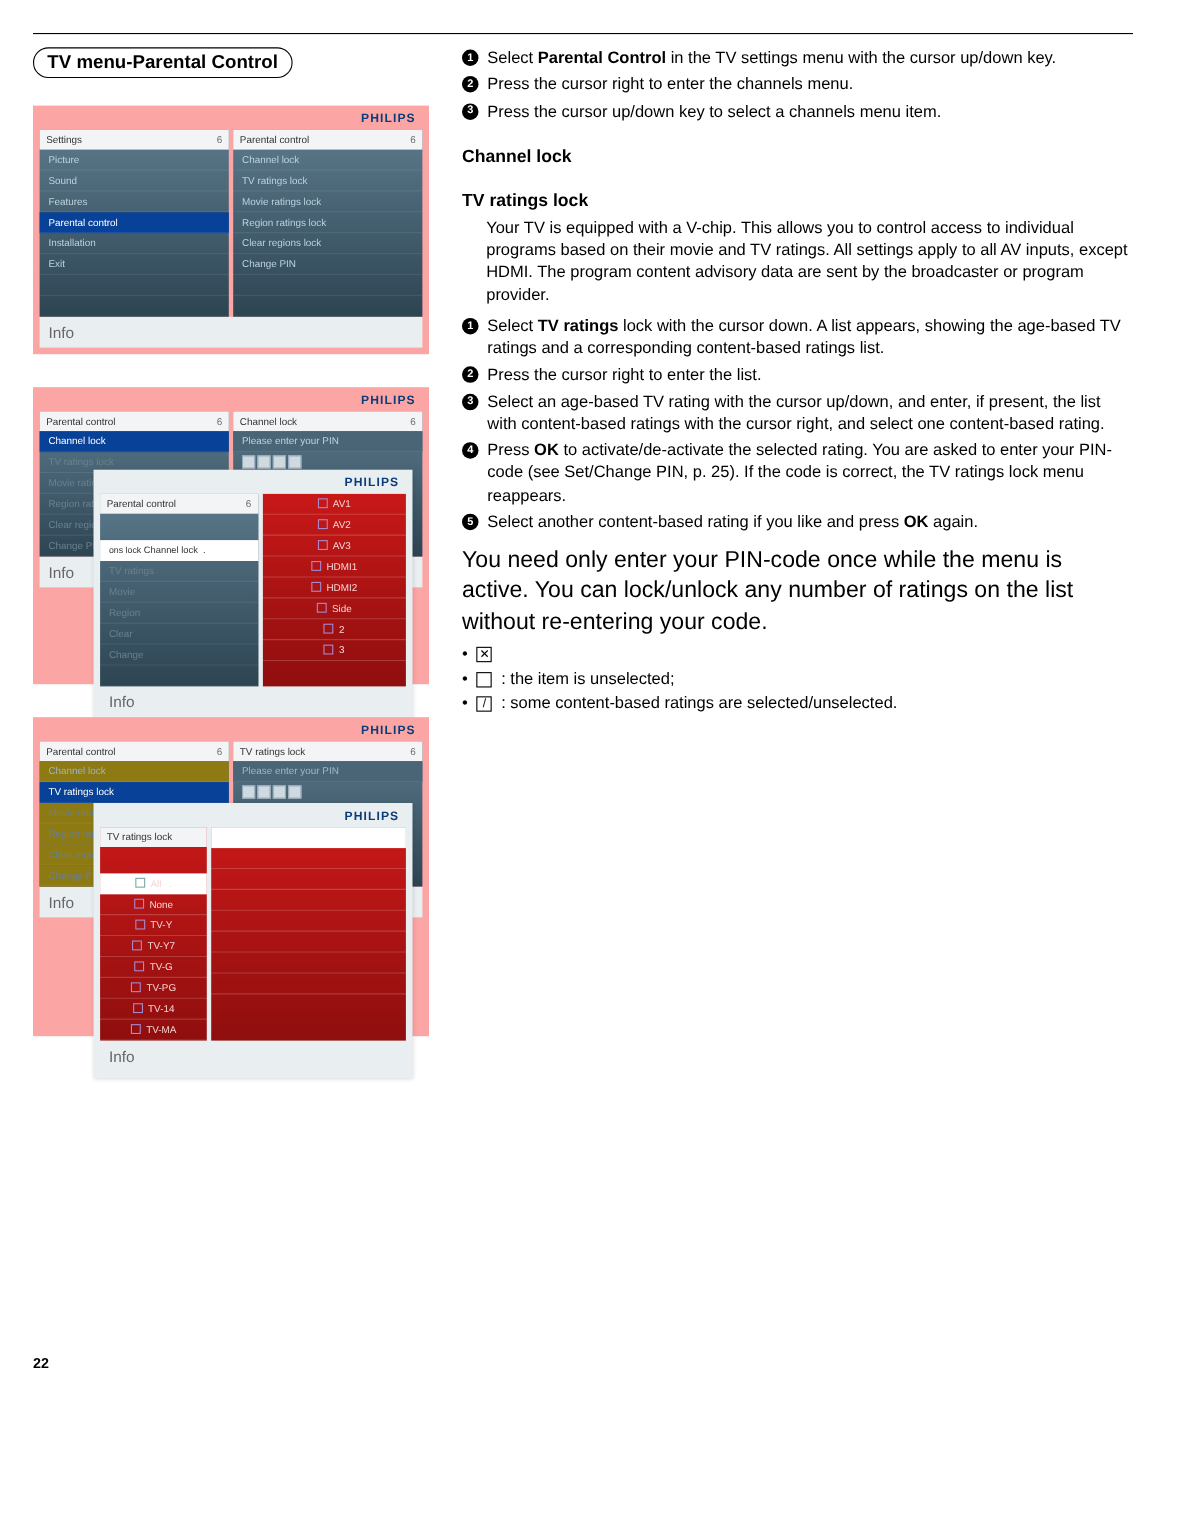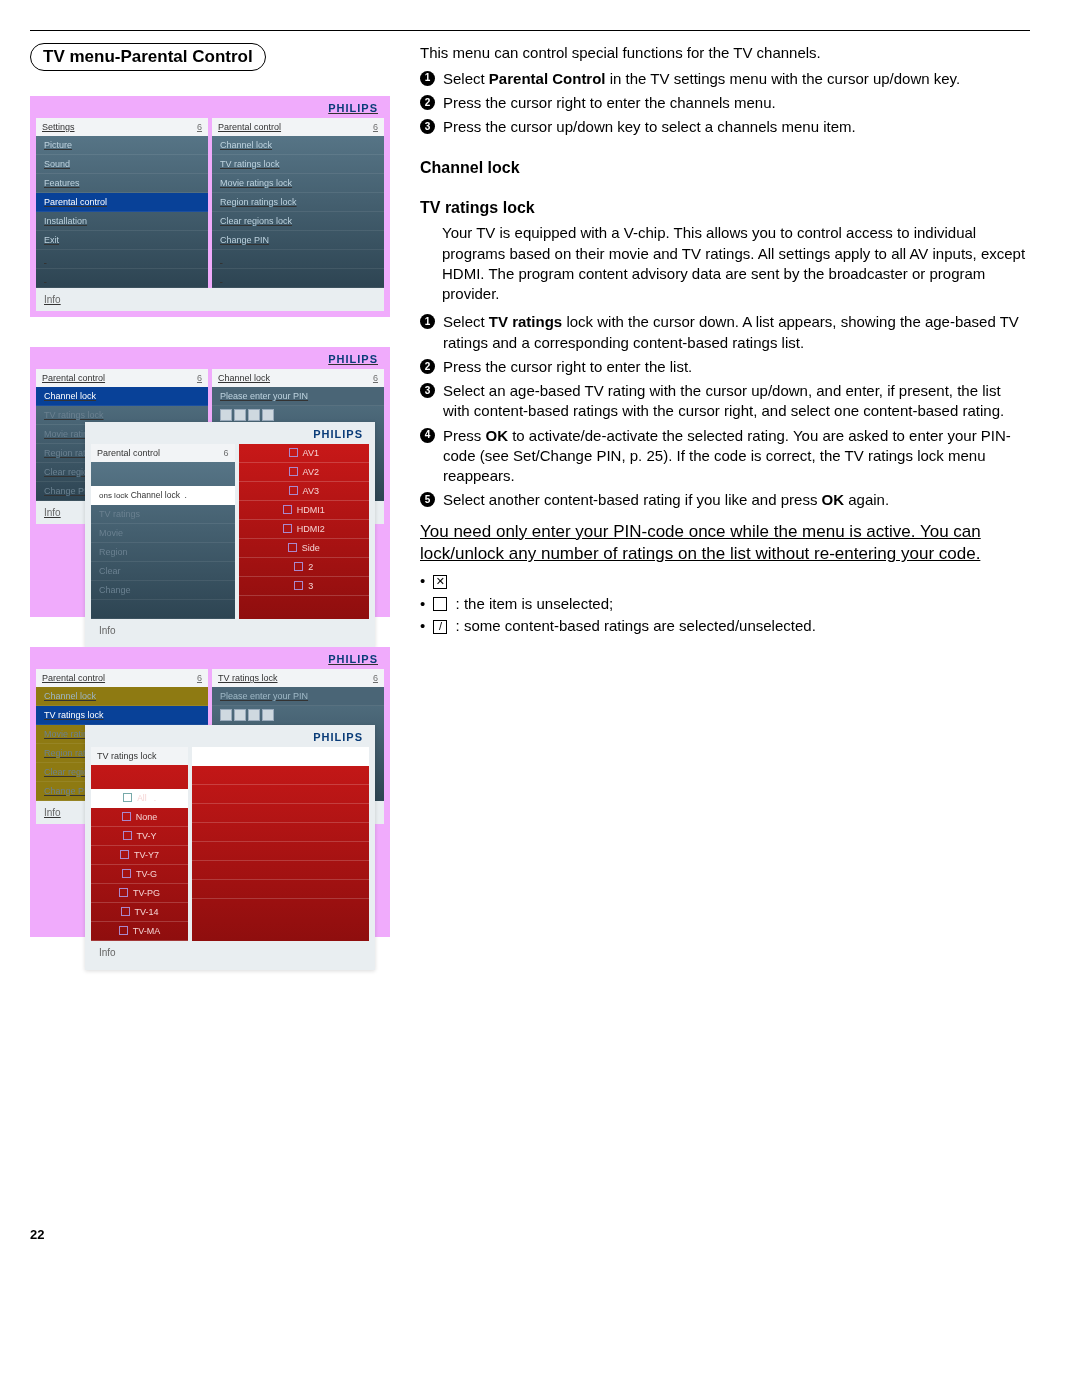--- a/index.html
+++ b/index.html
@@ -29,61 +29,60 @@
   .numlist li { display: flex; align-items: flex-start; margin-bottom: 4px; line-height: 1.35; }
   .numbullet {
     display: inline-flex; width: 15px; height: 15px; border-radius: 50%;
     background: #000; color: #fff; font-size: 10px; align-items: center;
     justify-content: center; margin-right: 8px; flex-shrink: 0; margin-top: 2px;
     font-weight: bold;
   }
   .numlist .txt { flex: 1; }
   h2.sub { font-size: 16px; font-weight: bold; margin-top: 22px; margin-bottom: 6px; }
   .subdesc { font-size: 15px; margin-left: 22px; line-height: 1.35; margin-bottom: 8px; }
-  .para { font-size: 17px; line-height: 1.35; margin-top: 10px; text-decoration: underline; }
+  .para { font-size: 21px; line-height: 1.35; margin-top: 10px; }
   .bullets { font-size: 15px; line-height: 1.5; margin-top: 4px; }
   .bullets .row { display: flex; align-items: center; }
   .boxicon {
     display: inline-flex; width: 14px; height: 14px; border: 1.5px solid #000;
     margin: 0 4px; align-items: center; justify-content: center; font-size: 11px;
     font-family: sans-serif; line-height: 1;
   }
   b { font-weight: bold; }
   .pagenum { text-align: left; font-size: 13px; font-weight: bold; margin-top: 260px; }
 
   
   .shot {
     position: relative;
-    background: #f0abfc;
+    background: #fca5a5;
     font-size: 9.5px;
     color: #333;
     margin-bottom: 30px;
     padding: 6px;
-    text-decoration: underline;
   }
   .brand { text-align: right; color: #0a3c78; font-weight: bold; font-size: 11px; letter-spacing: 1px; padding: 0 6px 4px 0; }
   .panes { display: flex; gap: 4px; }
   .pane {
     flex: 1;
     background: linear-gradient(180deg,#5b7a8c 0%, #2d4452 100%);
     color: #b8cdd9;
   }
   .pane-title {
     background: #f2f4f6; color: #333; padding: 4px 6px; font-size: 9px;
     display: flex; justify-content: space-between;
   }
   .pane-title .six { opacity: .7; }
   .row-item {
     padding: 4px 8px; border-bottom: 1px solid rgba(255,255,255,.08);
     font-size: 9px; color: #bdd2de;
   }
   .row-item.hl-blue { background: #084198; color: #fff; }
   .row-item.hl-yellow { background: #8e7a12; color: #9cb5c4; }
   .row-item.dim { color: #6a8090; }
-  .info { padding: 6px 8px; font-size: 10px; color: #666; background:#e9eef1; }
+  .info { padding: 6px 8px; font-size: 14px; color: #666; background:#e9eef1; }
   .pinboxes { display:flex; gap:2px; padding:3px 8px 6px; }
   .pinboxes span { width:12px; height:12px; border:1px solid #9ab; background:#cfd9e0; }
   .chk { display:inline-block; width:9px; height:9px; border:1px solid #a8c; margin-right:5px; vertical-align:-1px; }
   .overlay {
     position: absolute; background: #e9eef1; padding:6px;
     box-shadow: 0 1px 4px rgba(0,0,0,.15);
   }
   .redpane { background: linear-gradient(180deg,#c81818 0%, #8f0e0e 100%); text-align: center; }
   .redpane .row-item { border-bottom: 1px solid rgba(255,255,255,.18); color: #f5d4d4; }
   .whitehdr { background:#fff; color:#333;margin-top:24px; }
@@ -256,21 +255,20 @@
             <div class="row-item">&nbsp;</div>
           </div>
         </div>
         <div class="info">Info</div>
       </div>
     </div>
 
   </div>
 
   <div class="right-col">
-    <p class="intro">This menu can control special functions for the TV channels.</p>
     <ol class="numlist">
       <li>
           <span class="numbullet">1</span>
           <span class="txt">Select <b>Parental Control</b> in the TV settings menu with the cursor up/down key.</span>
         </li>
       <li>
           <span class="numbullet">2</span>
           <span class="txt">Press the cursor right to enter the channels menu.</span>
         </li>
       <li>

